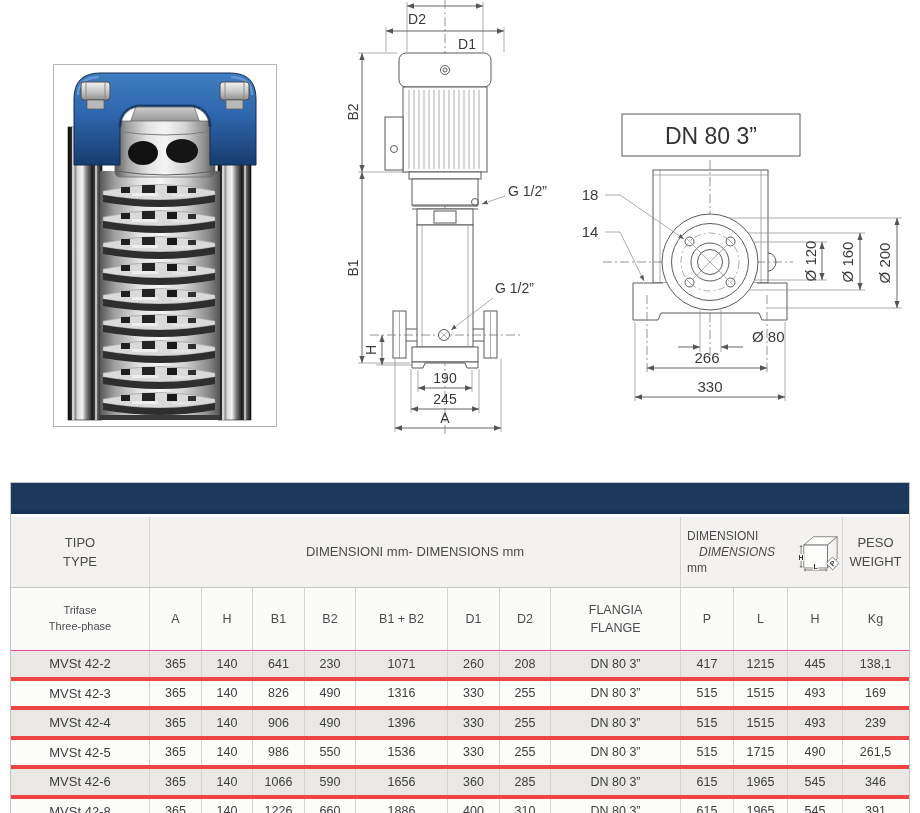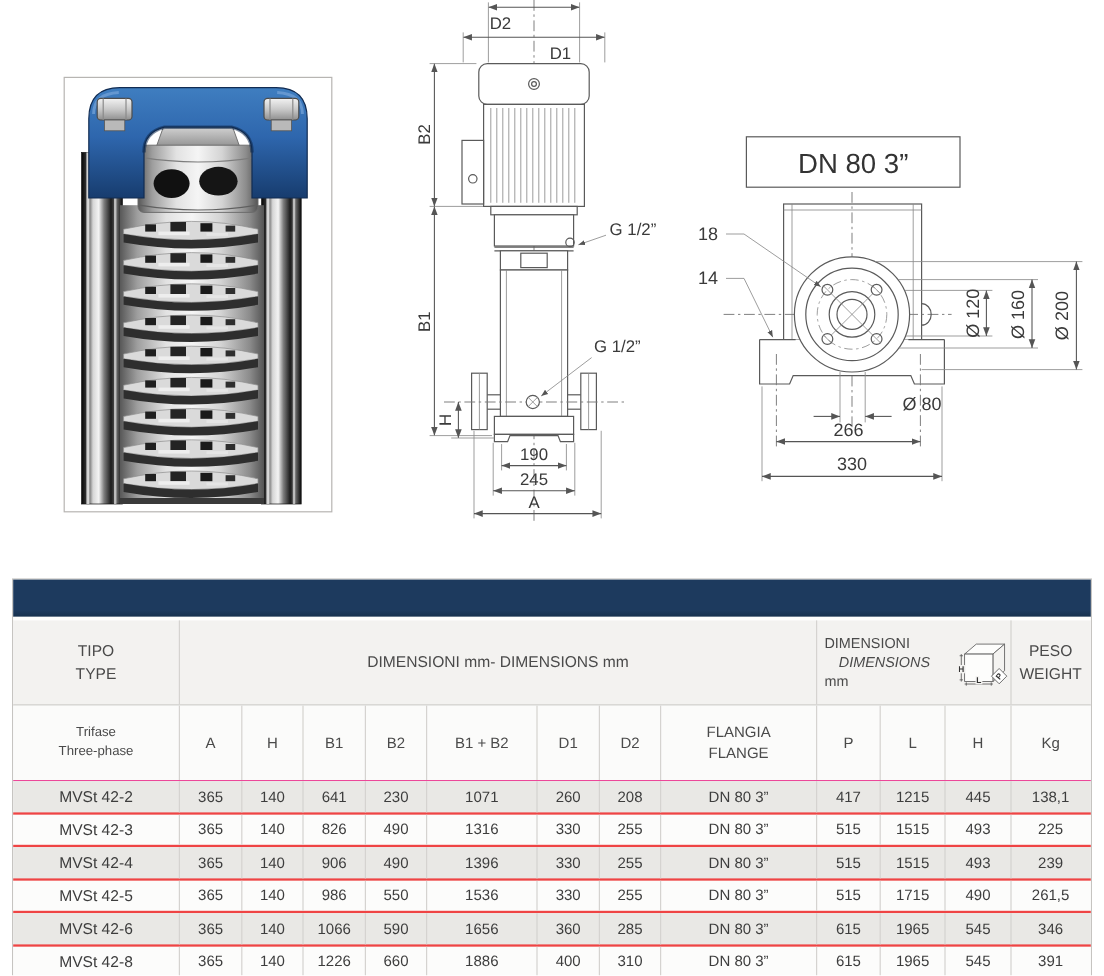--- a/index.html
+++ b/index.html
@@ -31,21 +31,21 @@
   .hdr1{height:70px;background:#f3f2f0;border-bottom:1px solid #c9c7c4;color:#4a4a4a;}
   .hdr1 .cell{flex-direction:column;font-size:13px;line-height:1.5;}
   .hdr1 .c-dims{grid-column:2 / span 8;}
   .hdr1 .c-dimbox{grid-column:10 / span 3;flex-direction:row;gap:24px;justify-content:flex-start;
                   padding-left:6px;font-size:12px;line-height:1.35;}
   .dimbox-text{text-align:left;}
   .dimbox-text .it{font-style:italic;margin-left:12px;}
   .hdr2{height:62px;background:#fbfbfa;border-bottom:1px solid #ec4899;color:#4a4a4a;}
   .hdr2 .cell{flex-direction:column;font-size:12.5px;line-height:1.45;}
   .hdr2 .small{font-size:11px;}
-  .drow{height:25.5px;font-size:12.5px;color:#3d3d3d;border-bottom:2px solid #ef4444;}
+  .drow{height:25.5px;font-size:12.5px;color:#3d3d3d;border-bottom:4px solid #ef4444;}
   .drow:last-child{border-bottom:none;}
   .drow.alt{background:#e9e8e5;}
   .drow.lite{background:#fcfcfb;}
   .model{font-size:13px;}
 </style>
 </head>
 <body>
 
 <div class="page">
 
@@ -464,21 +464,21 @@
       <div class="cell">140</div>
       <div class="cell">826</div>
       <div class="cell">490</div>
       <div class="cell">1316</div>
       <div class="cell">330</div>
       <div class="cell">255</div>
       <div class="cell">DN 80 3”</div>
       <div class="cell">515</div>
       <div class="cell">1515</div>
       <div class="cell">493</div>
-      <div class="cell">225</div>
+      <div class="cell">169</div>
     </div>
 
     <div class="grid drow alt">
       <div class="cell model">MVSt 42-4</div>
       <div class="cell">365</div>
       <div class="cell">140</div>
       <div class="cell">906</div>
       <div class="cell">490</div>
       <div class="cell">1396</div>
       <div class="cell">330</div>

